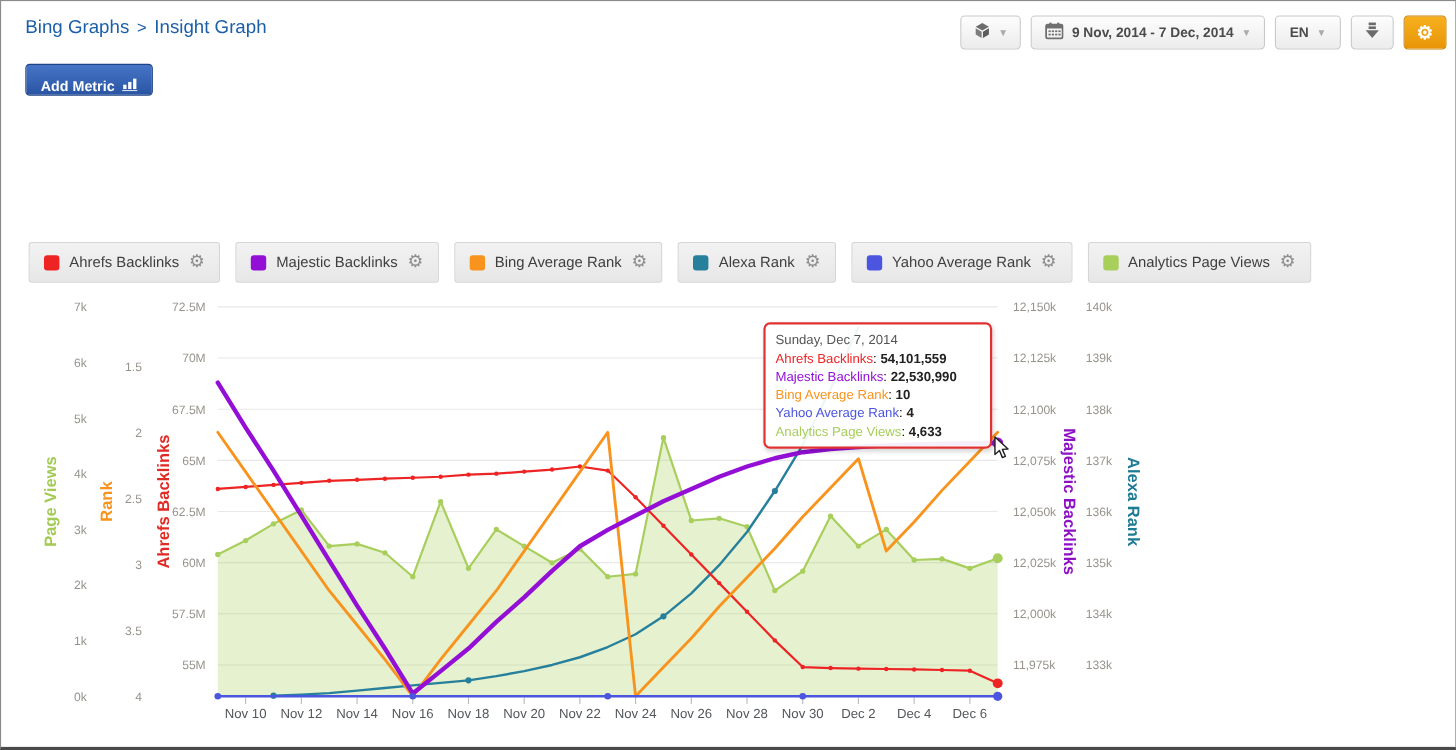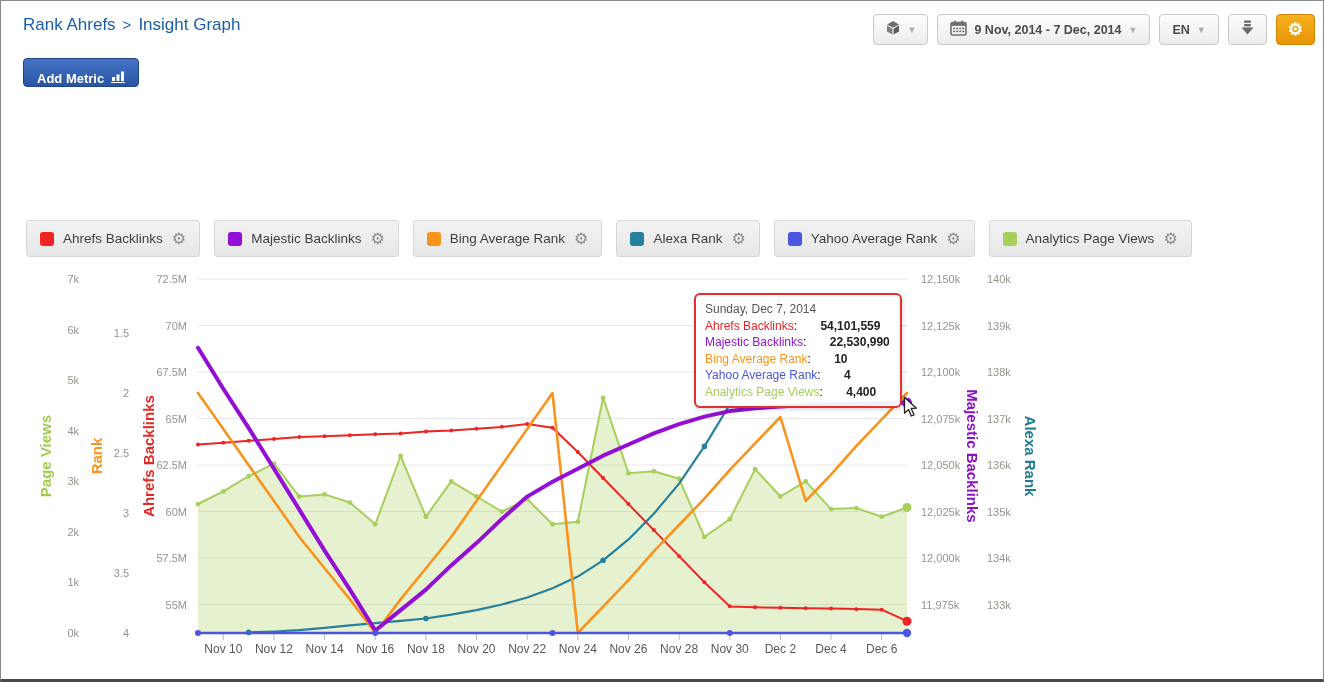--- a/index.html
+++ b/index.html
@@ -40,21 +40,21 @@
   .chip .swatch { width:14px; height:14px; border-radius:3px; display:inline-block; }
 
   svg#chart-svg { position:absolute; left:0; top:0; }
   svg text { font-family:"Liberation Sans", sans-serif; }
 
   
   .tooltip { position:absolute; left:693px; top:292px; width:208px;
              background:rgba(255,255,255,0.93); border:2px solid #e03030; border-radius:6px;
              box-shadow:1px 2px 4px rgba(0,0,0,0.15); padding:6px 9px; font-size:12px; line-height:16.5px; }
   .tooltip .tt-date { color:#555; }
-  .tooltip .tt-val { color:#222; font-weight:bold;margin-left:20px; }
+  .tooltip .tt-val { color:#222; font-weight:bold; }
 
   .cursor { position:absolute; left:902px; top:395px; }
 </style>
 </head>
 <body>
 
 <div class="page">
 
   <svg id="chart-svg" width="1324" height="682">
       <line x1="197" x2="906" y1="278" y2="278" stroke="#e8e8e8" stroke-width="1"></line>
@@ -211,21 +211,21 @@
       <circle cx="551.5" cy="632" r="3" fill="#4b55e0"></circle>
       <circle cx="728.75" cy="632" r="3" fill="#4b55e0"></circle>
       <circle cx="906" cy="632" r="3" fill="#4b55e0"></circle>
       <circle cx="906" cy="506.5322857142857" r="4.5" fill="#a8ce5c"></circle>
       <circle cx="906" cy="620.24" r="4.5" fill="#ee2424"></circle>
       <circle cx="906" cy="401.69" r="5" fill="#940fd6"></circle>
       <circle cx="906" cy="632" r="4.2" fill="#4b55e0"></circle>
     </svg>
 
   <div class="breadcrumb">
-    <a href="#">Rank Ahrefs</a><span class="sep">&gt;</span><a href="#">Insight Graph</a>
+    <a href="#">Bing Graphs</a><span class="sep">&gt;</span><a href="#">Insight Graph</a>
   </div>
 
   <div class="toolbar">
     <div class="tbtn icon-only">
       <span>
         <svg width="16" height="16" viewBox="0 0 16 16">
             <path d="M8 1 14 4.4 8 7.8 2 4.4Z" fill="#6e6e6e"></path>
             <path d="M2 5.6 7.4 8.8v5.7L2 11.4Z" fill="#7c7c7c"></path>
             <path d="M14 5.6 8.6 8.8v5.7L14 11.4Z" fill="#5c5c5c"></path>
           </svg>
@@ -318,21 +318,21 @@
       <span class="gear-glyph">⚙</span>
     </div>
   </div>
 
   <div class="tooltip">
     <div class="tt-date">Sunday, Dec 7, 2014</div>
     <div><span style="color: rgb(238, 36, 36);">Ahrefs Backlinks</span>: <span class="tt-val">54,101,559</span></div>
     <div><span style="color: rgb(148, 15, 214);">Majestic Backlinks</span>: <span class="tt-val">22,530,990</span></div>
     <div><span style="color: rgb(248, 148, 29);">Bing Average Rank</span>: <span class="tt-val">10</span></div>
     <div><span style="color: rgb(75, 85, 224);">Yahoo Average Rank</span>: <span class="tt-val">4</span></div>
-    <div><span style="color: rgb(168, 206, 92);">Analytics Page Views</span>: <span class="tt-val">4,400</span></div>
+    <div><span style="color: rgb(168, 206, 92);">Analytics Page Views</span>: <span class="tt-val">4,633</span></div>
   </div>
 
   <div class="cursor">
     <svg width="16" height="22" viewBox="0 0 16 22">
         <path d="M1.5 1.2 1.5 17.2 5.6 13.6 8.3 20 11 18.8 8.2 12.5 13.4 12.2 Z" fill="#fff" stroke="#222" stroke-width="1.3" stroke-linejoin="round"></path>
       </svg>
   </div>
 
 </div>
 

